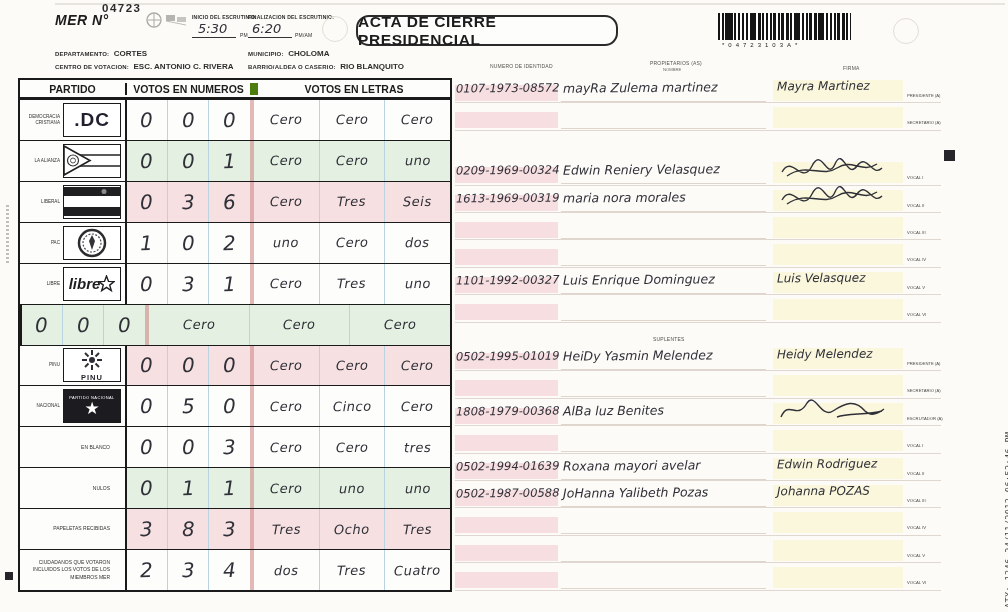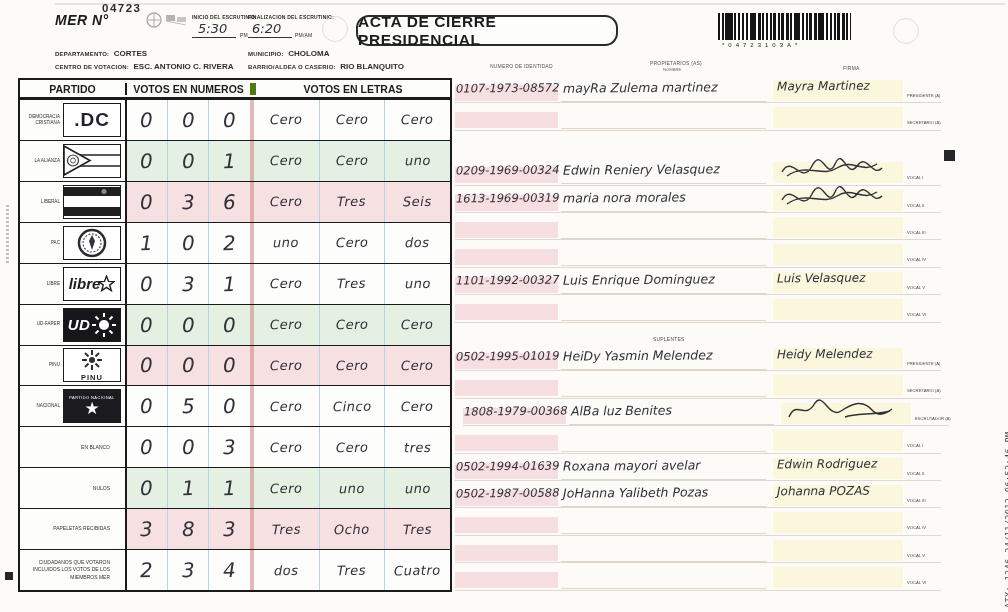--- a/index.html
+++ b/index.html
@@ -44,21 +44,21 @@
     left:18px;top:78px;width:434px;height:514px;
     border:2px solid #1a1a1a;background:#fdfdfb;
     display:flex;flex-direction:column;box-sizing:border-box;
   }
   .vt-header{
     display:flex;height:19px;border-bottom:2px solid #1a1a1a;
     font-weight:bold;font-size:10.5px;align-items:center;box-sizing:border-box;
   }
   .vt-header .h-partido{width:105px;text-align:center;}
   .vt-header .h-num{width:125px;text-align:center;border-left:2px solid #1a1a1a;box-sizing:border-box;}
-  .vt-header .h-let{flex:1;text-align:center;border-left:6px solid #4d7c0f;box-sizing:border-box;}
+  .vt-header .h-let{flex:1;text-align:center;border-left:8px solid #4d7c0f;box-sizing:border-box;}
   .vt-row{display:flex;flex:1;border-top:1.4px solid #1a1a1a;box-sizing:border-box;min-height:0;}
   .vt-row:first-of-type{border-top:none;}
   .party-cell{width:105px;display:flex;align-items:center;box-sizing:border-box;background:#fdfdfb;}
   .party-name{
     width:42px;font-size:4.6px;text-transform:uppercase;color:#33322f;
     text-align:right;padding-right:2px;line-height:1.35;box-sizing:border-box;
   }
   .party-name-wide{
     width:100px;font-size:5px;text-transform:uppercase;color:#33322f;
     text-align:right;padding-right:10px;line-height:1.5;box-sizing:border-box;
@@ -310,39 +310,20 @@
           <span class="hw hw-word">Cero</span>
         </div>
         <div class="word-cell" style="background: transparent;">
           <span class="hw hw-word">Tres</span>
         </div>
         <div class="word-cell" style="background: transparent;">
           <span class="hw hw-word">uno</span>
         </div>
       </div>
       <div class="vt-row">
-        <div class="party-cell">
-          <div class="party-name">UD-FAPER</div>
-          <div class="logo-box" style="background: rgb(23, 23, 27);">
-            <span style="font-weight:bold;font-size:15px;font-style:italic;color:#fff;letter-spacing:.5px;">UD</span>
-            <svg width="24" height="24" viewBox="0 0 24 24" style="margin-left:2px;">
-              <circle cx="12" cy="12" r="5" fill="#fff"></circle>
-              <g stroke="#fff" stroke-width="2">
-                <line x1="12" y1="0" x2="12" y2="4"></line>
-                <line x1="12" y1="20" x2="12" y2="24"></line>
-                <line x1="0" y1="12" x2="4" y2="12"></line>
-                <line x1="20" y1="12" x2="24" y2="12"></line>
-                <line x1="3.5" y1="3.5" x2="6.5" y2="6.5"></line>
-                <line x1="17.5" y1="17.5" x2="20.5" y2="20.5"></line>
-                <line x1="3.5" y1="20.5" x2="6.5" y2="17.5"></line>
-                <line x1="17.5" y1="6.5" x2="20.5" y2="3.5"></line>
-              </g>
-            </svg>
-          </div>
-        </div>
         <div class="num-cell first" style="background: rgb(228, 240, 226);">
           <span class="hw hw-digit">0</span>
         </div>
         <div class="num-cell" style="background: rgb(228, 240, 226);">
           <span class="hw hw-digit">0</span>
         </div>
         <div class="num-cell" style="background: rgb(228, 240, 226);">
           <span class="hw hw-digit">0</span>
         </div>
         <div class="word-cell first" style="background: rgb(228, 240, 226);">
@@ -599,21 +580,21 @@
           <div class="hw hw-line r-name">HeiDy Yasmin Melendez</div>
           <div class="hw hw-line r-sig">Heidy Melendez</div>
           <div class="role-label">PRESIDENTE (A)</div>
         </div>
         <div class="r-row" style="left: 0px; top: 27.4px;">
           <div class="id-band"></div>
           <div class="name-line"></div>
           <div class="sig-band"></div>
           <div class="role-label">SECRETARIO (A)</div>
         </div>
-        <div class="r-row" style="left: 8px; top: 54.8px;">
+        <div class="r-row" style="left: 0px; top: 54.8px;">
           <div class="id-band"></div>
           <div class="name-line"></div>
           <div class="sig-band"></div>
           <div class="hw hw-line r-id">1808-1979-00368</div>
           <div class="hw hw-line r-name">AlBa luz Benites</div>
           <svg width="110" height="34" class="scribble-svg" style="left: 322px; top: -6px;">
             <path fill="none" stroke="#2f3038" stroke-width="1.4" d="M4 24 C 12 6, 20 28, 30 10 C 38 -2, 44 26, 56 18 S 78 6, 88 18 C 94 24, 102 20, 107 16 M60 24 C 70 20, 90 22, 105 18"></path>
           </svg>
           <div class="role-label">ESCRUTADOR (A)</div>
         </div>

